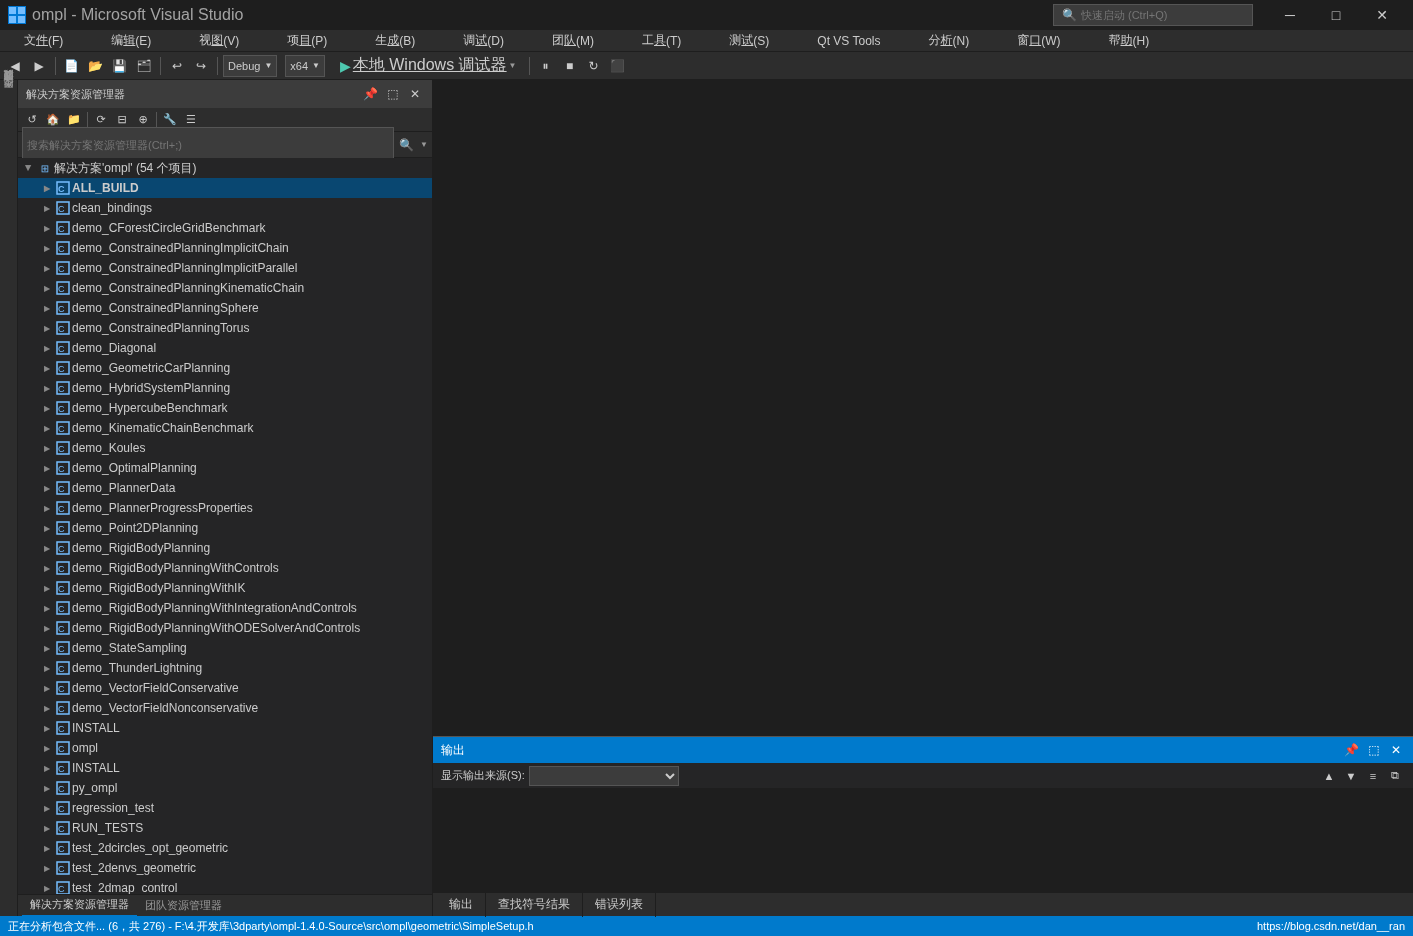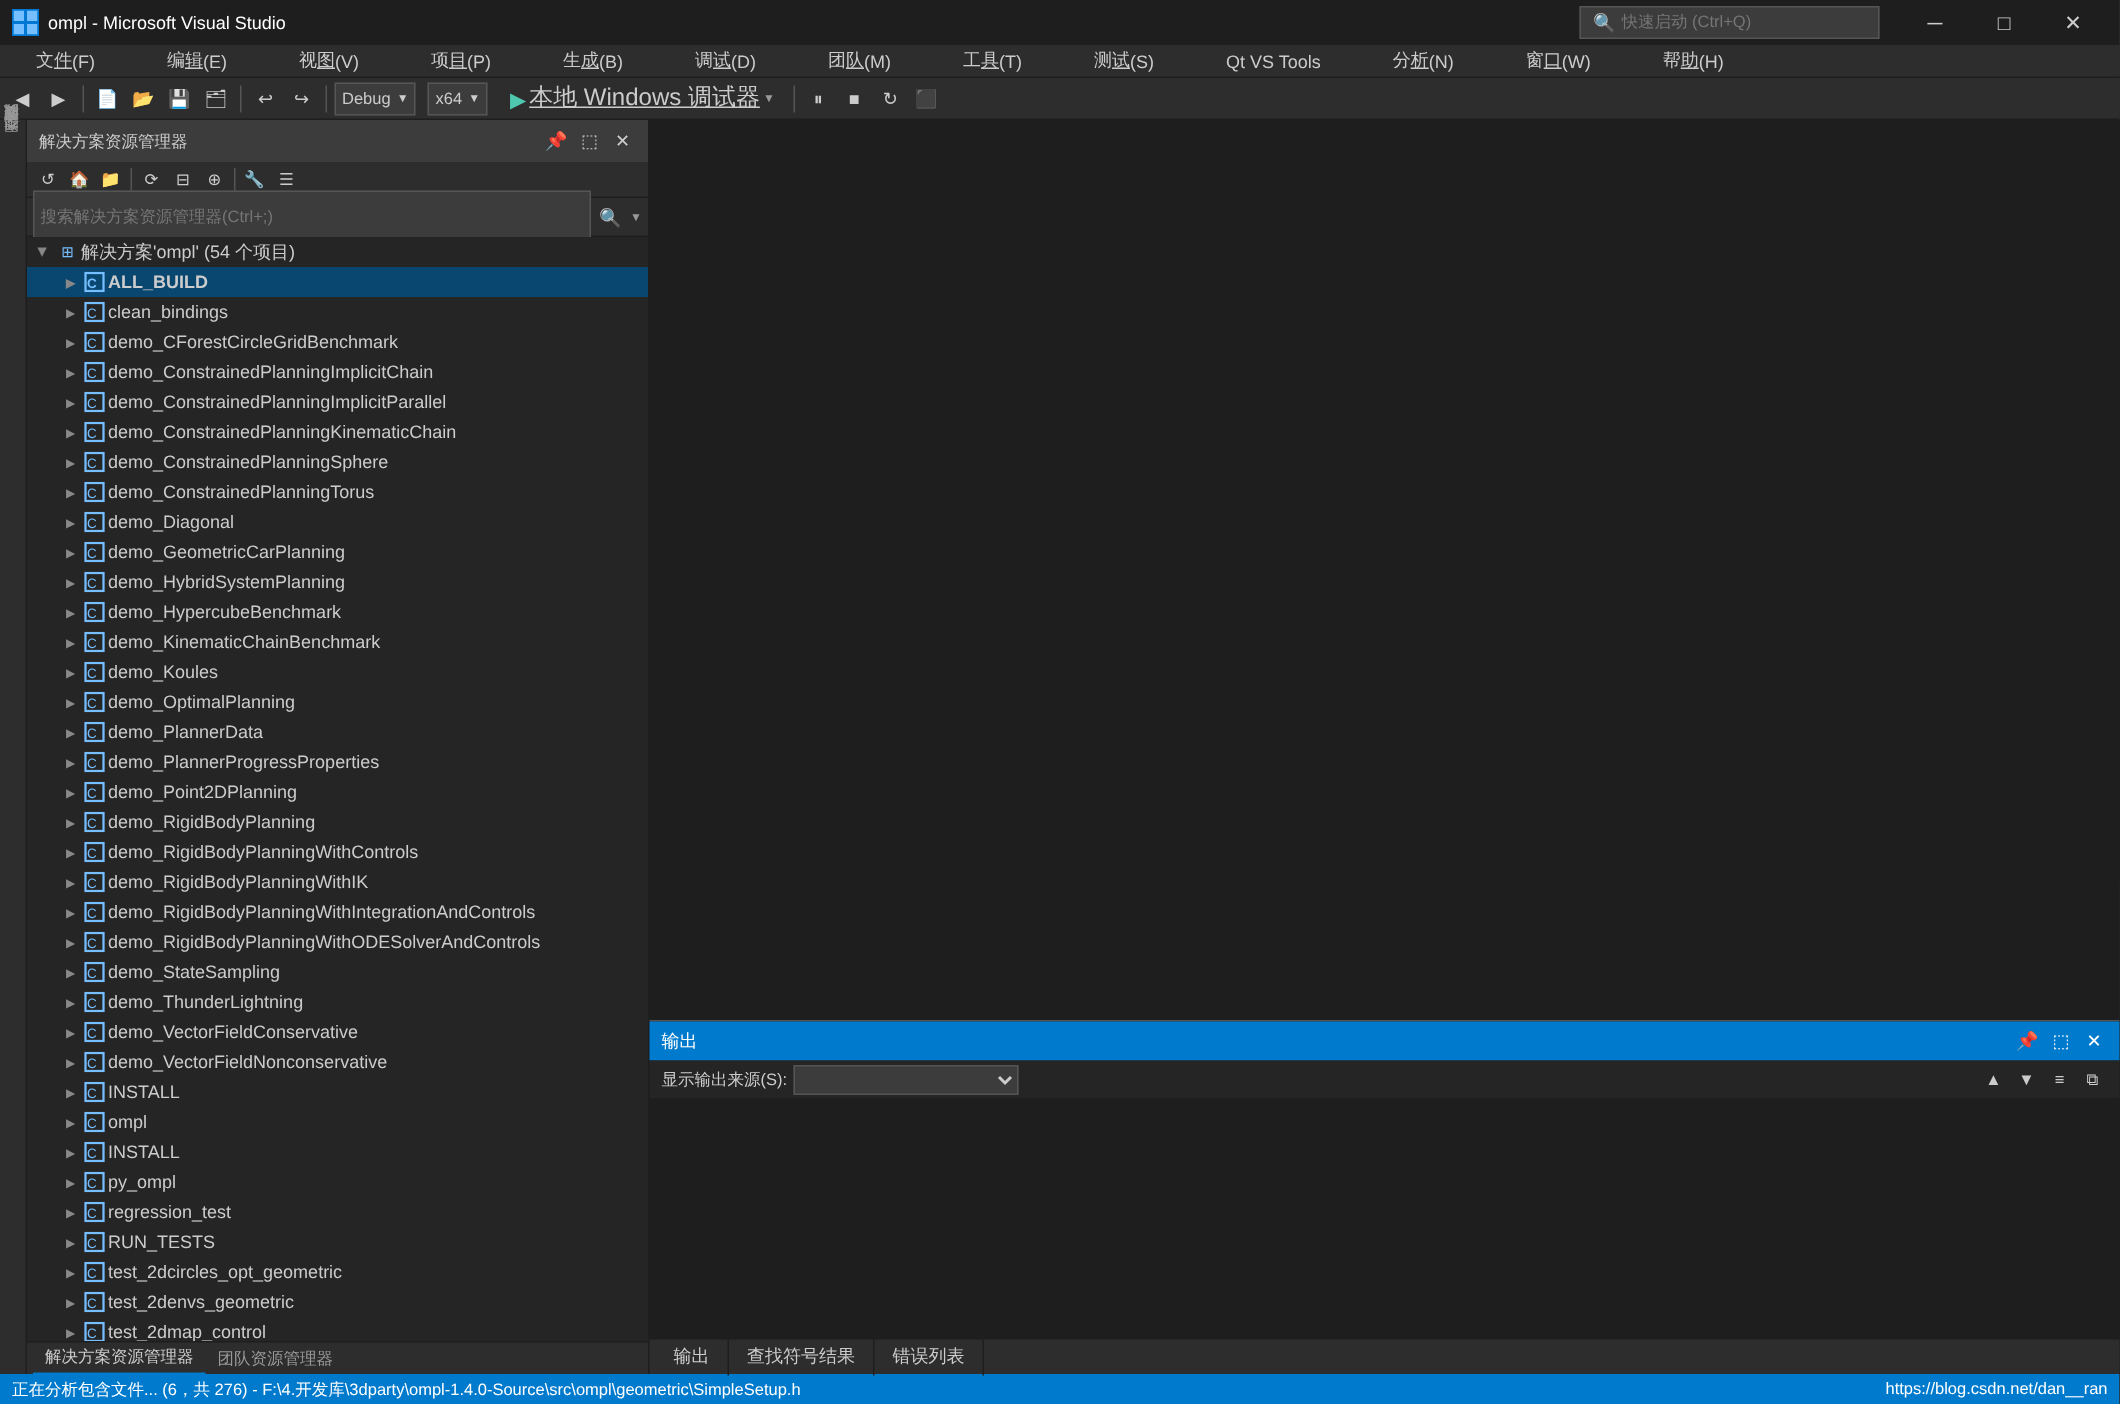--- a/index.html
+++ b/index.html
@@ -27,22 +27,22 @@
       height: 18px;
       background: #0078d4;
       display: flex;
       align-items: center;
       justify-content: center;
       font-weight: bold;
       font-size: 10px;
       color: white;
     }
     .title-bar-text {
-      color: #ffffff;
-      font-size: 12px;
+      color: #a3a3a3;
+      font-size: 16px;
       flex: 1;
     }
     .title-bar-controls {
       display: flex;
       gap: 0;
     }
     .title-bar-btn {
       width: 46px;
       height: 30px;
       background: transparent;
@@ -311,21 +311,21 @@
     
     .main-content {
       flex: 1;
       background: #1e1e1e;
       display: flex;
       flex-direction: column;
     }
 
     
     .output-panel {
-      height: 236px;
+      height: 180px;
       background: #1e1e1e;
       border-top: 1px solid #555;
       display: flex;
       flex-direction: column;
     }
     .output-header {
       height: 26px;
       background: #007acc;
       display: flex;
       align-items: center;

